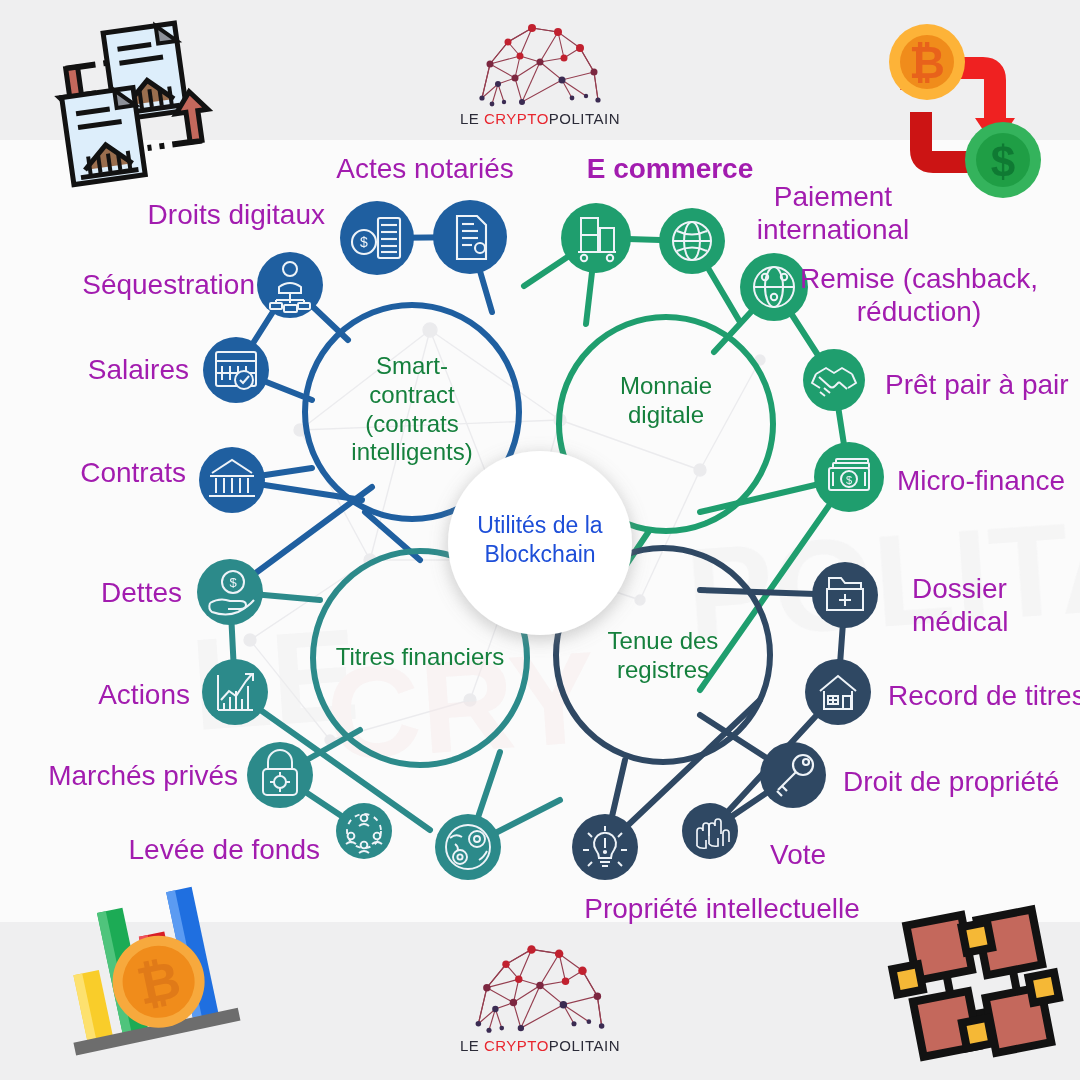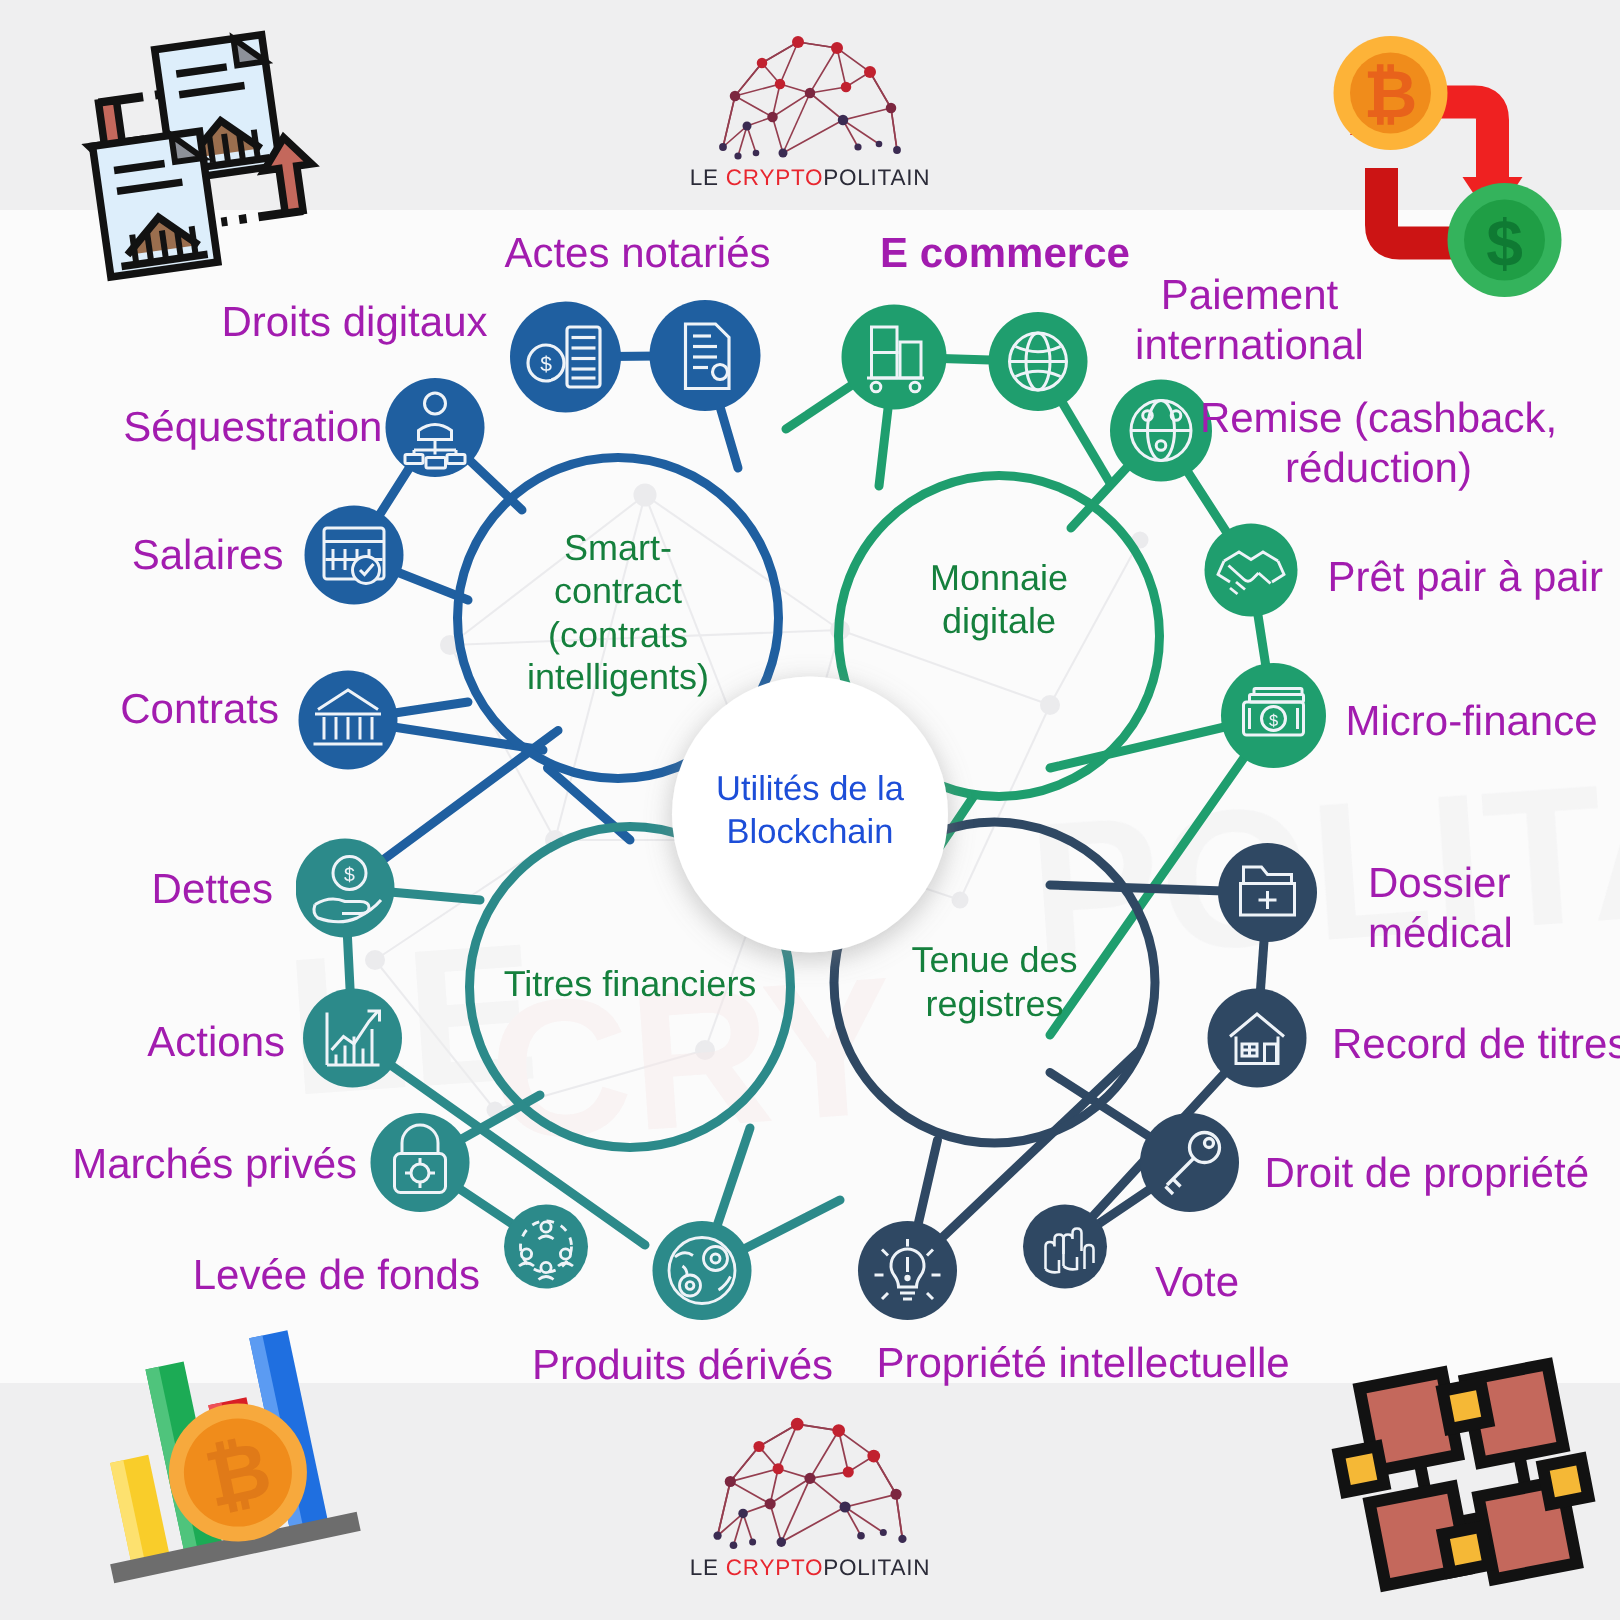--- a/index.html
+++ b/index.html
@@ -619,21 +619,20 @@
 
   <div class="lbl r" style="left:25px;top:198px;width:300px;">Droits digitaux</div>
   <div class="lbl c" style="left:275px;top:152px;width:300px;">Actes notariés</div>
   <div class="lbl r" style="left:5px;top:268px;width:250px;">Séquestration</div>
   <div class="lbl r" style="left:9px;top:353px;width:180px;">Salaires</div>
   <div class="lbl r" style="left:6px;top:456px;width:180px;">Contrats</div>
   <div class="lbl r" style="left:22px;top:576px;width:160px;">Dettes</div>
   <div class="lbl r" style="left:30px;top:678px;width:160px;">Actions</div>
   <div class="lbl r" style="left:8px;top:759px;width:230px;">Marchés privés</div>
   <div class="lbl r" style="left:90px;top:833px;width:230px;">Levée de fonds</div>
-  <div class="lbl c" style="left:305px;top:893px;width:300px;">Produits dérivés</div>
 
   <div class="lbl c" style="left:520px;top:152px;width:300px;font-weight:bold;">E commerce</div>
   <div class="lbl c" style="left:683px;top:180px;width:300px;">Paiement
 international</div>
   <div class="lbl c" style="left:769px;top:262px;width:300px;">Remise (cashback,
 réduction)</div>
   <div class="lbl l" style="left:885px;top:368px;width:230px;">Prêt pair à pair</div>
   <div class="lbl l" style="left:897px;top:464px;width:230px;">Micro-finance</div>
   <div class="lbl l" style="left:912px;top:572px;width:200px;">Dossier
 médical</div>

